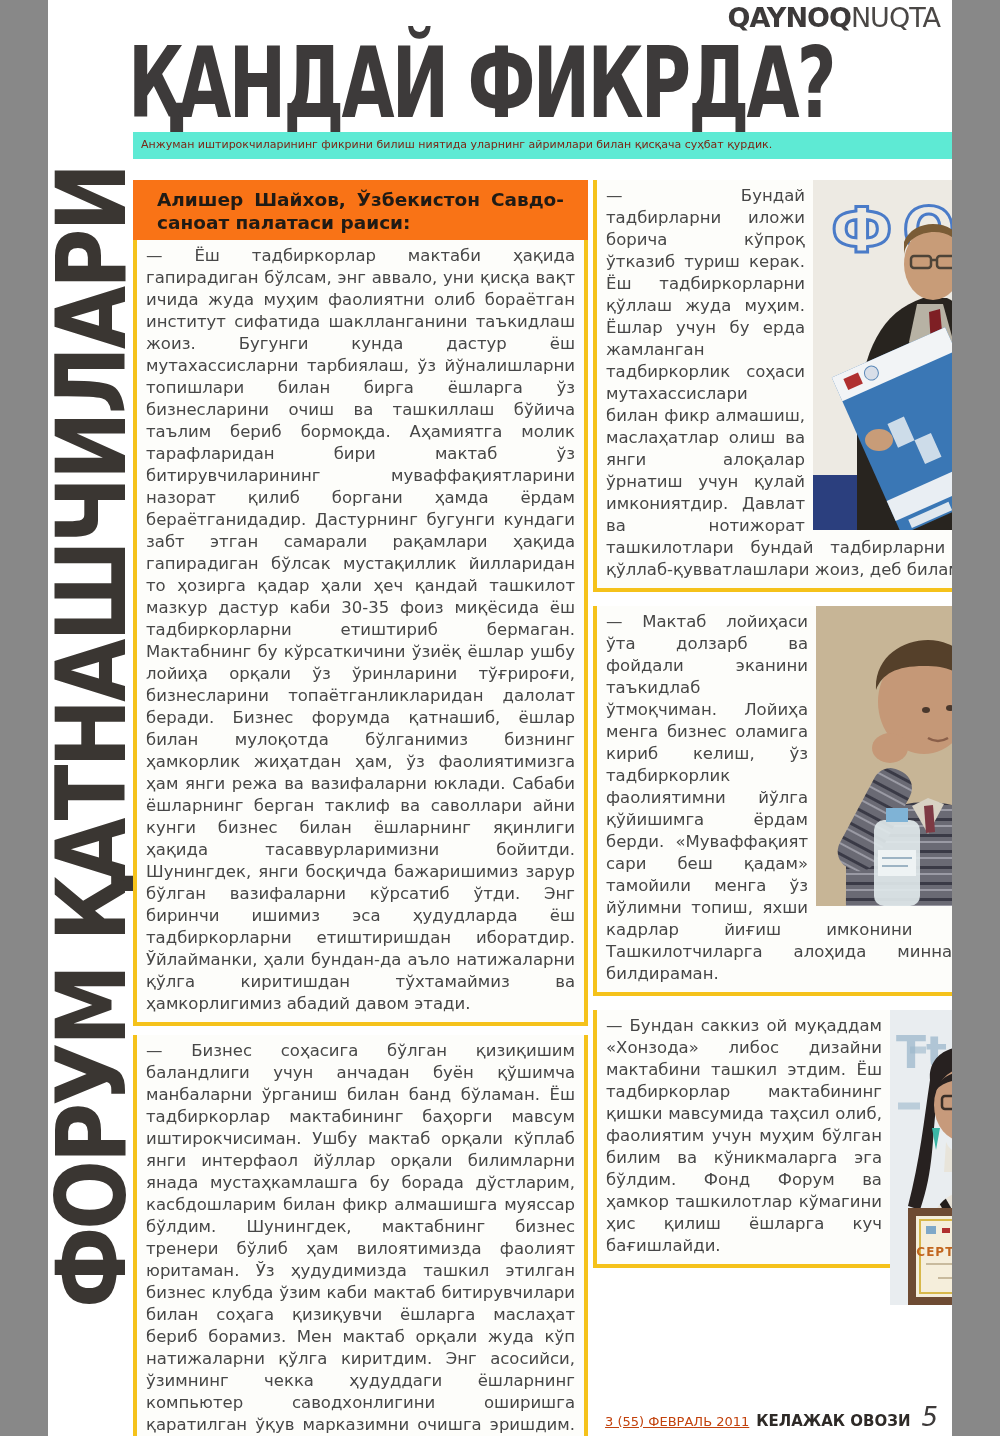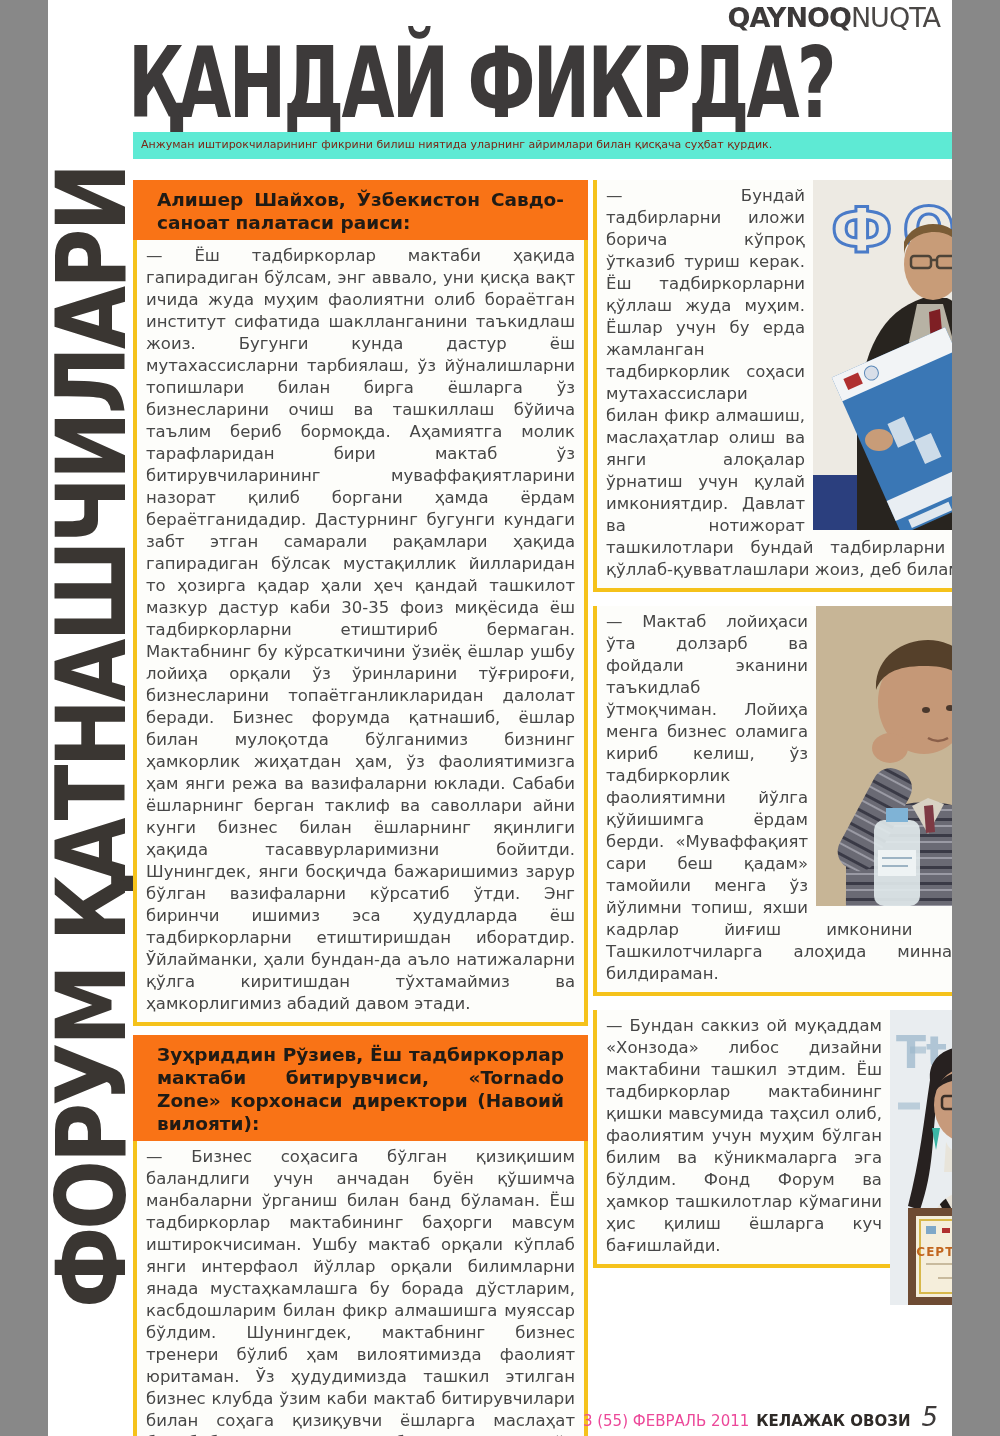--- a/index.html
+++ b/index.html
@@ -47,21 +47,21 @@
     color:#474747;text-align:justify;box-sizing:border-box;
   }
   .gap{height:9px;}
   
   .art{margin-bottom:14px;}
   .photo{float:right;margin-left:8px;margin-bottom:6px;display:block;}
   .hdr-narrow{width:212px;}
   .hdr-medium{width:289px;}
   
   .footer{position:absolute;top:1402px;right:14px;display:flex;align-items:baseline;gap:7px;white-space:nowrap;}
-  .footer .f-issue{font-size:15px;color:#ec4899;}
+  .footer .f-issue{font-size:13px;color:#c2410c;text-decoration:underline;}
   .footer .f-paper{font-size:15px;font-weight:bold;color:#2e2a27;}
   .footer .f-page{font-size:26px;font-style:italic;color:#3d3a3a;margin-left:4px;}
 </style>
 </head>
 <body>
 
 <div class="page">
 
   <div class="masthead">
     <span class="mh-bold">QAYNOQ</span><span class="mh-light">NUQTA</span>
@@ -73,21 +73,20 @@
 
   <div class="standfirst">Анжуман иштирокчиларининг фикрини билиш ниятида уларнинг айримлари билан қисқача суҳбат қурдик.</div>
 
   <div class="col-left">
     <div>
       <div class="art-header">Алишер Шайхов, Ўзбекистон Савдо-саноат палатаси раиси:</div>
       <div class="art-body">— Ёш тадбиркорлар мактаби ҳақида гапирадиган бўлсам, энг аввало, уни қисқа вақт ичида жуда муҳим фаолиятни олиб бораётган институт сифатида шаклланганини таъкидлаш жоиз. Бугунги кунда дастур ёш мутахассисларни тарбиялаш, ўз йўналишларни топишлари билан бирга ёшларга ўз бизнесларини очиш ва ташкиллаш бўйича таълим бериб бормоқда. Аҳамиятга молик тарафларидан бири мактаб ўз битирувчиларининг муваффақиятларини назорат қилиб боргани ҳамда ёрдам бераётганидадир. Дастурнинг бугунги кундаги забт этган самарали рақамлари ҳақида гапирадиган бўлсак мустақиллик йилларидан то ҳозирга қадар ҳали ҳеч қандай ташкилот мазкур дастур каби 30-35 фоиз миқёсида ёш тадбиркорларни етиштириб бермаган. Мактабнинг бу кўрсаткичини ўзиёқ ёшлар ушбу лойиҳа орқали ўз ўринларини тўғрироғи, бизнесларини топаётганликларидан далолат беради. Бизнес форумда қатнашиб, ёшлар билан мулоқотда бўлганимиз бизнинг ҳамкорлик жиҳатдан ҳам, ўз фаолиятимизга ҳам янги режа ва вазифаларни юклади. Сабаби ёшларнинг берган таклиф ва саволлари айни кунги бизнес билан ёшларнинг яқинлиги ҳақида тасаввурларимизни бойитди. Шунингдек, янги босқичда бажаришимиз зарур бўлган вазифаларни кўрсатиб ўтди. Энг биринчи ишимиз эса ҳудудларда ёш тадбиркорларни етиштиришдан иборатдир. Ўйлайманки, ҳали бундан-да аъло натижаларни қўлга киритишдан тўхтамаймиз ва ҳамкорлигимиз абадий давом этади.</div>
     </div>
     <div class="gap"></div>
     <div>
-      <div class="art-header">Зуҳриддин Рўзиев, Ёш тадбиркорлар мактаби битирувчиси, «Tornado Zone» корхонаси директори (Навоий вилояти):</div>
       <div class="art-body">— Бизнес соҳасига бўлган қизиқишим баландлиги учун анчадан буён қўшимча манбаларни ўрганиш билан банд бўламан. Ёш тадбиркорлар мактабининг баҳорги мавсум иштирокчисиман. Ушбу мактаб орқали кўплаб янги интерфаол йўллар орқали билимларни янада мустаҳкамлашга бу борада дўстларим, касбдошларим билан фикр алмашишга муяссар бўлдим. Шунингдек, мактабнинг бизнес тренери бўлиб ҳам вилоятимизда фаолият юритаман. Ўз ҳудудимизда ташкил этилган бизнес клубда ўзим каби мактаб битирувчилари билан соҳага қизиқувчи ёшларга маслаҳат бериб борамиз. Мен мактаб орқали жуда кўп натижаларни қўлга киритдим. Энг асосийси, ўзимнинг чекка ҳудуддаги ёшларнинг компьютер саводхонлигини оширишга қаратилган ўқув марказимни очишга эришдим. Бизнес форумда қўлга киритган 1 000 000 сўмлик грантни «Tornado Zone» деб номланувчи хусусий корхонамнинг ишини мувофиқлаштириш учун сарфламоқчиман.</div>
     </div>
   </div>
 
   <div class="col-right">
 
     <div class="art">
       <svg class="photo" width="225" height="350" viewBox="0 0 225 350" aria-hidden="true">
         <rect width="225" height="350" fill="#edeae3"></rect>
         <text x="18" y="72" font-size="62" font-weight="bold" fill="none" stroke="#4a7bc8" stroke-width="3" letter-spacing="10">ФОР</text>

